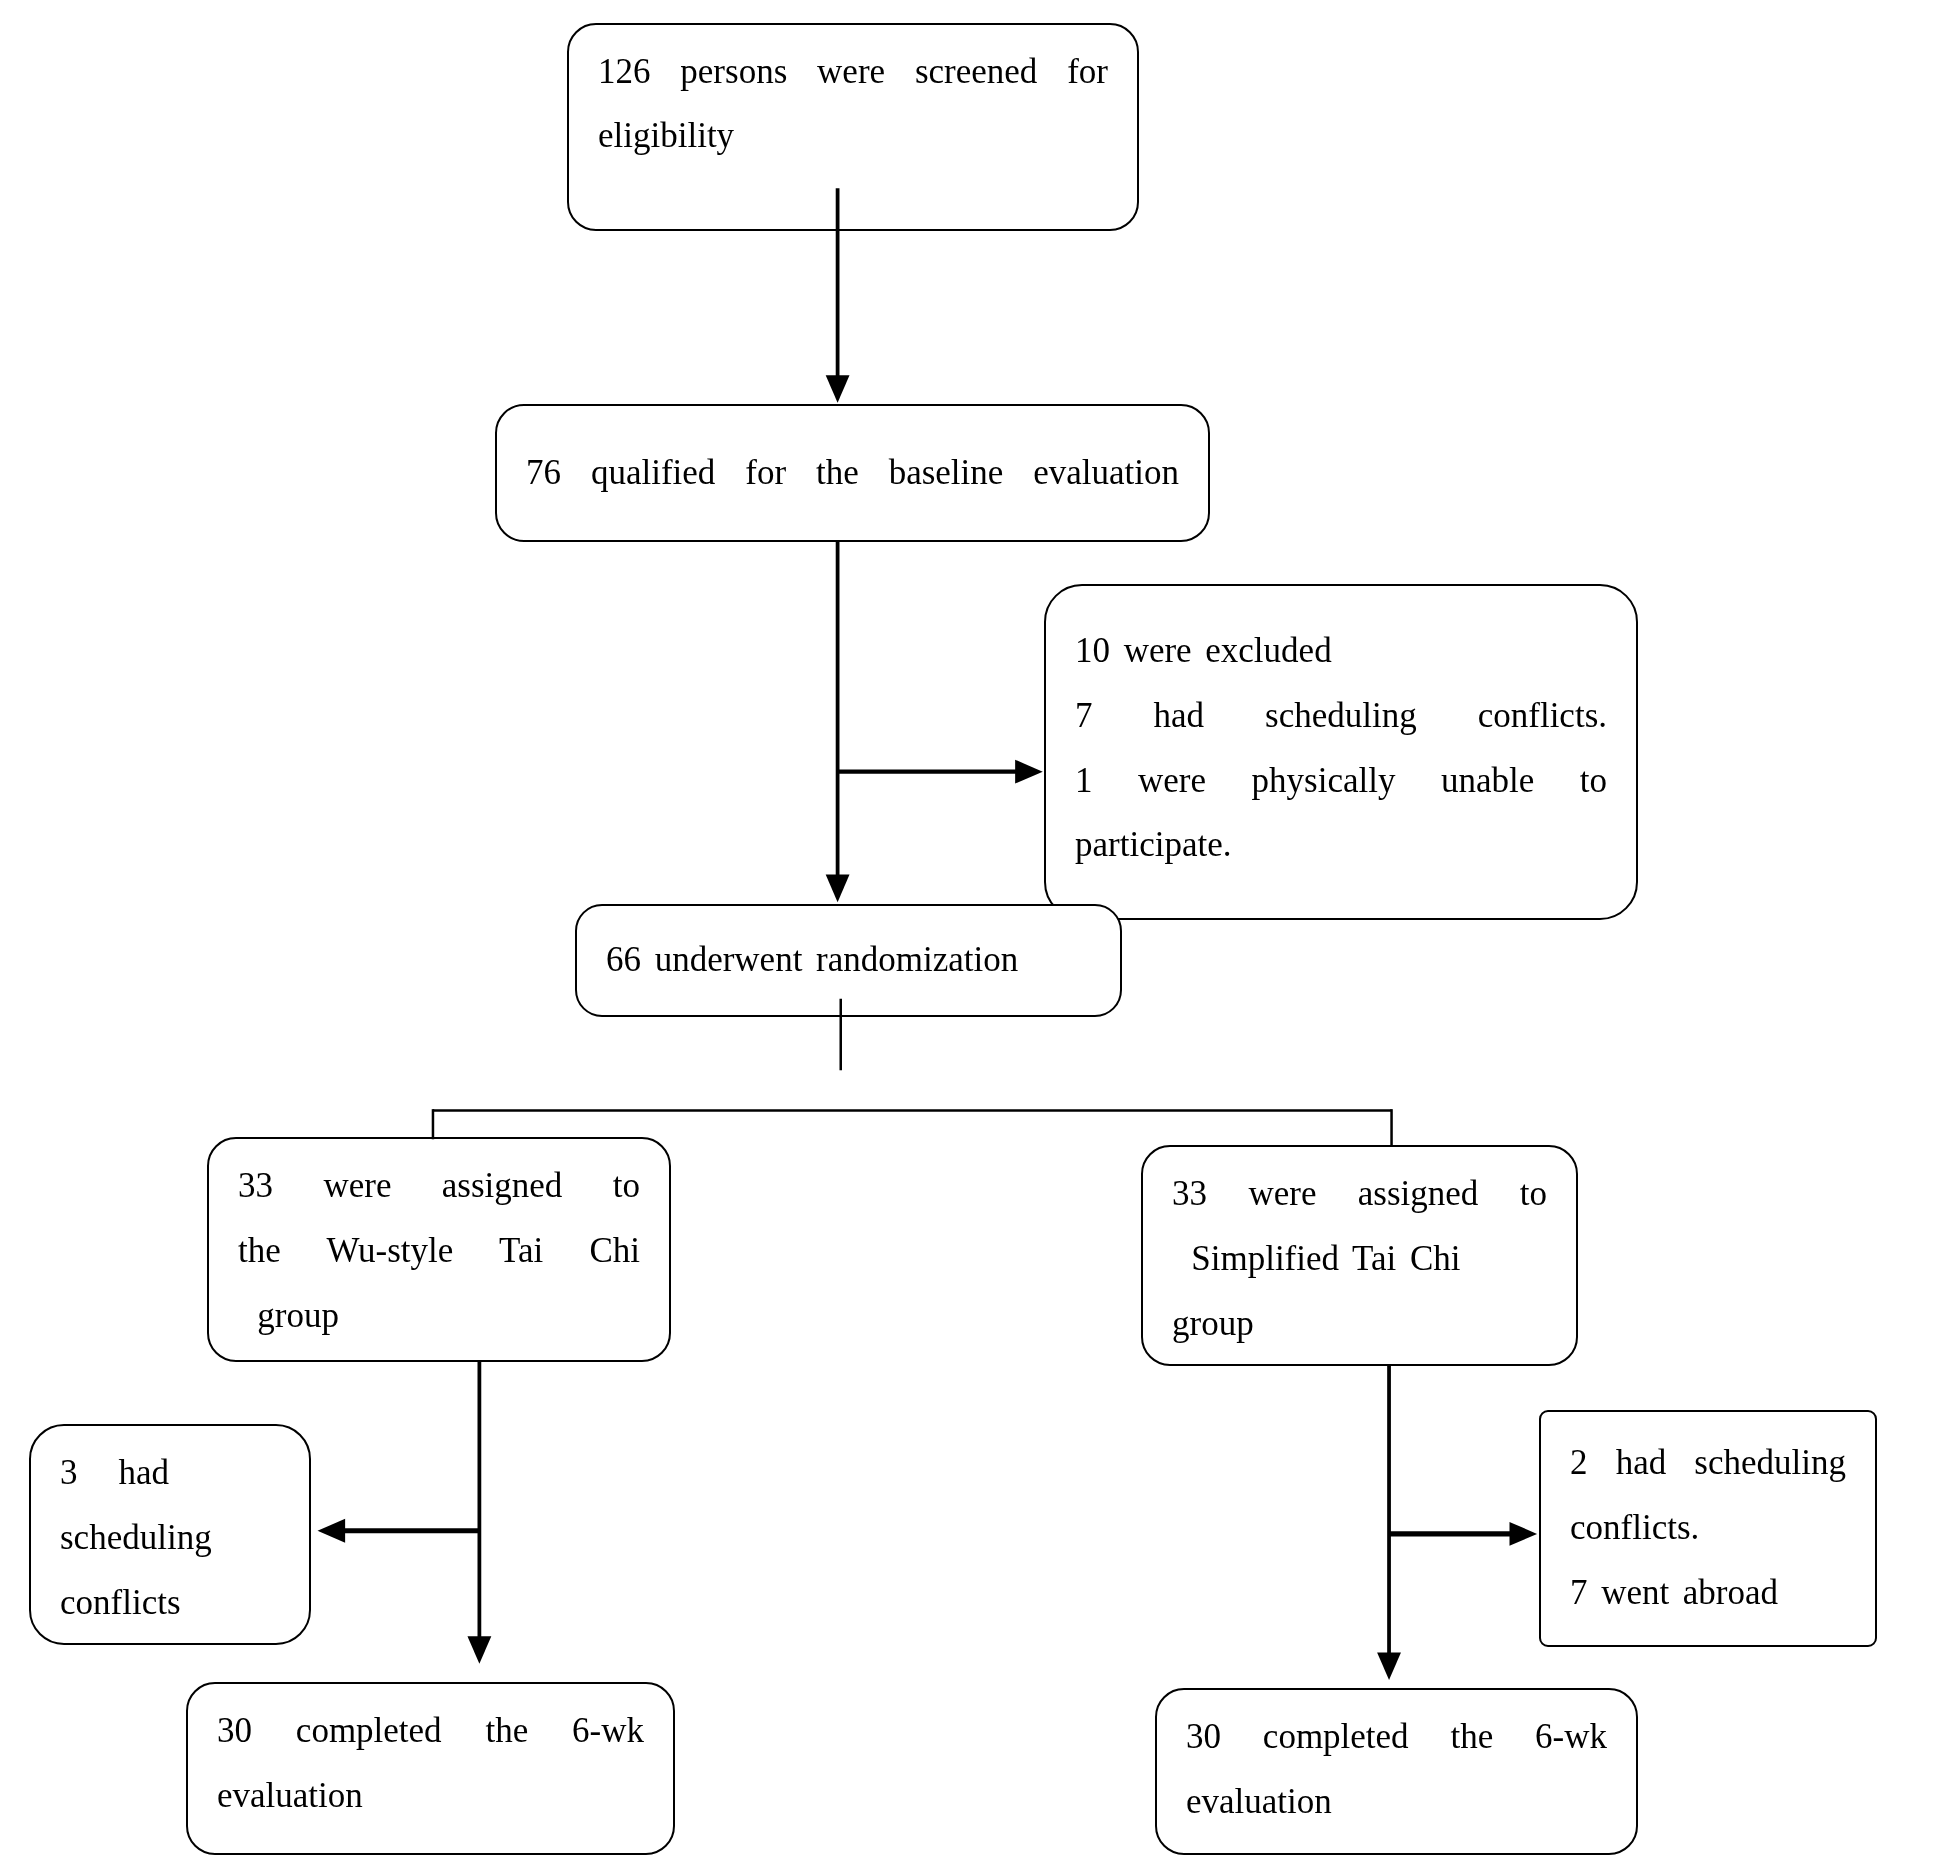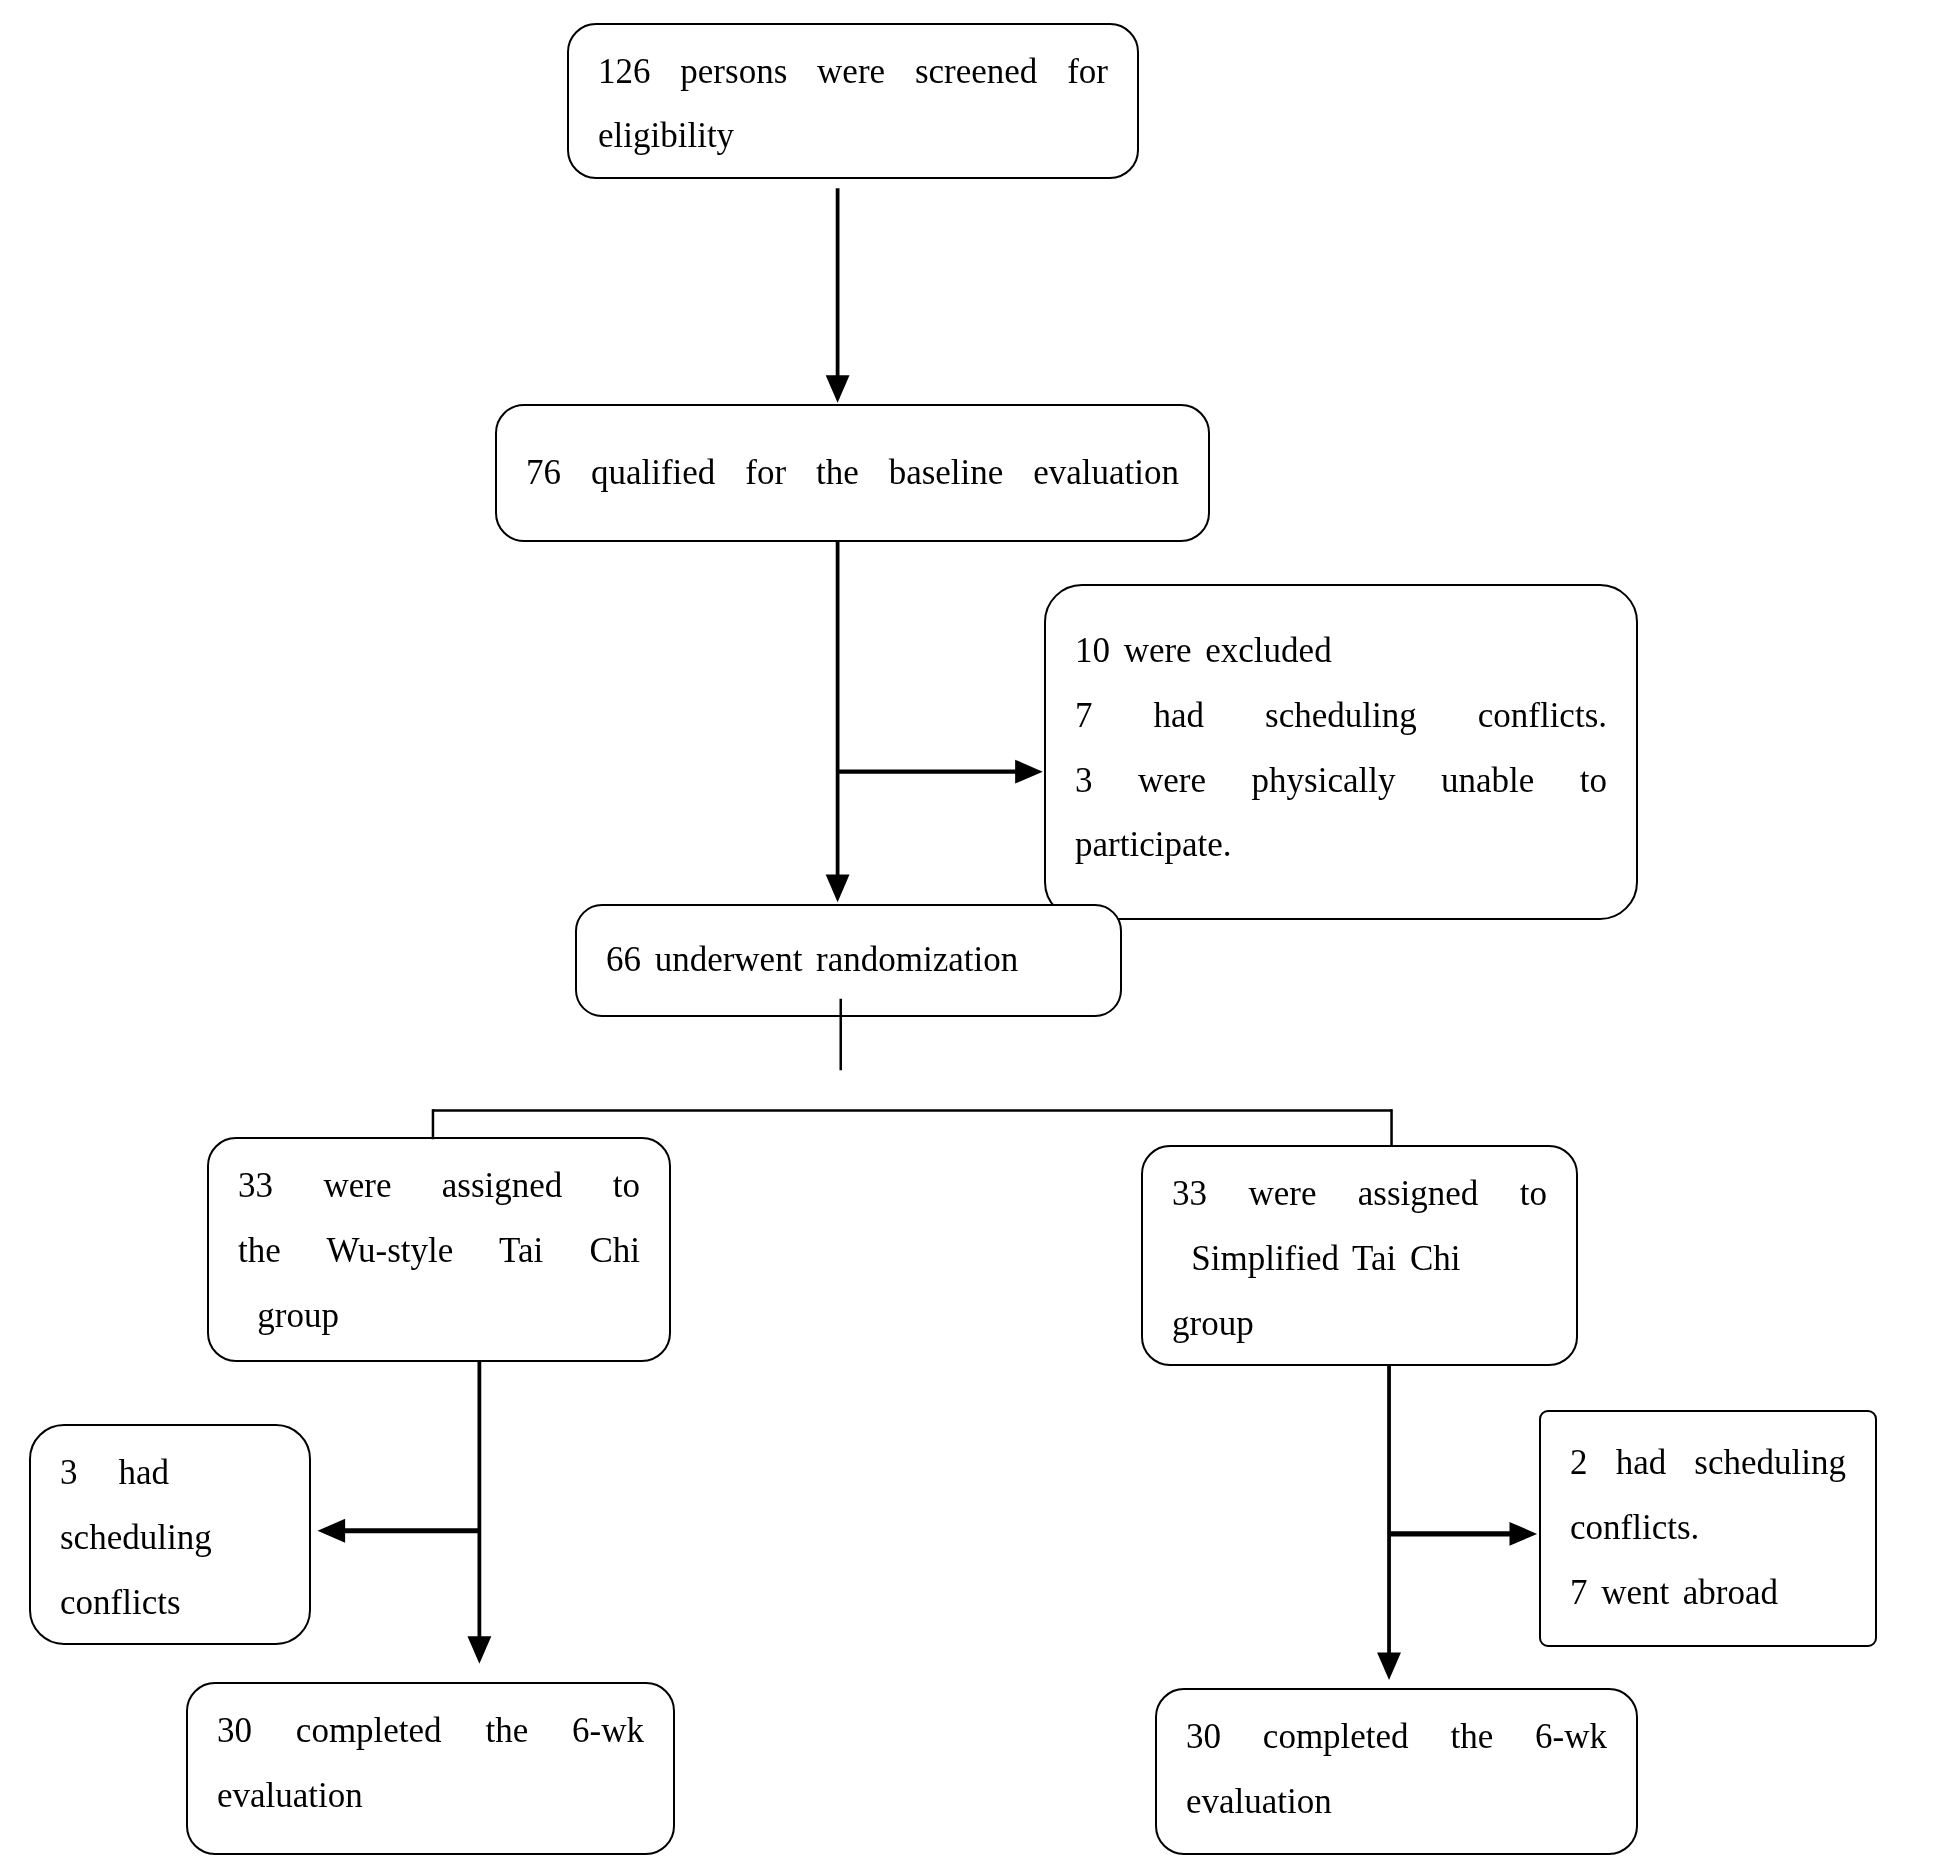--- a/index.html
+++ b/index.html
@@ -53,33 +53,33 @@
     width: 1955px;
     height: 1867px;
     pointer-events: none;
   }
 </style>
 </head>
 <body>
 
 <div class="canvas">
 
-  <div class="box" style="left:567px; top:22.6px; width:572px; height:156px;">
+  <div class="box" style="left:567px; top:22.6px; width:572px; height:208px;">
     <div class="line fill">126 persons were screened for</div>
     <div class="line">eligibility</div>
   </div>
 
   <div class="box vcenter" style="left:487px; top:404px; width:715px; height:138px;">
     <div class="line fill">76 qualified for the baseline evaluation</div>
   </div>
 
   <div class="box" style="left:1044px; top:584px; width:594px; height:336px; border-radius:38px; padding-top:33px;">
     <div class="line">10 were excluded</div>
     <div class="line fill">7 had scheduling conflicts.</div>
-    <div class="line fill">3 were physically unable to</div>
+    <div class="line fill">1 were physically unable to</div>
     <div class="line">participate.</div>
   </div>
 
   <div class="box vcenter" style="left:567px; top:904px; width:547px; height:113px;border-radius:27px;">
     <div class="line">66 underwent randomization</div>
   </div>
 
   <div class="box" style="left:207px; top:1137px; width:464px; height:225px;">
     <div class="line fill">33 were assigned to</div>
     <div class="line fill">the Wu-style Tai Chi</div>

